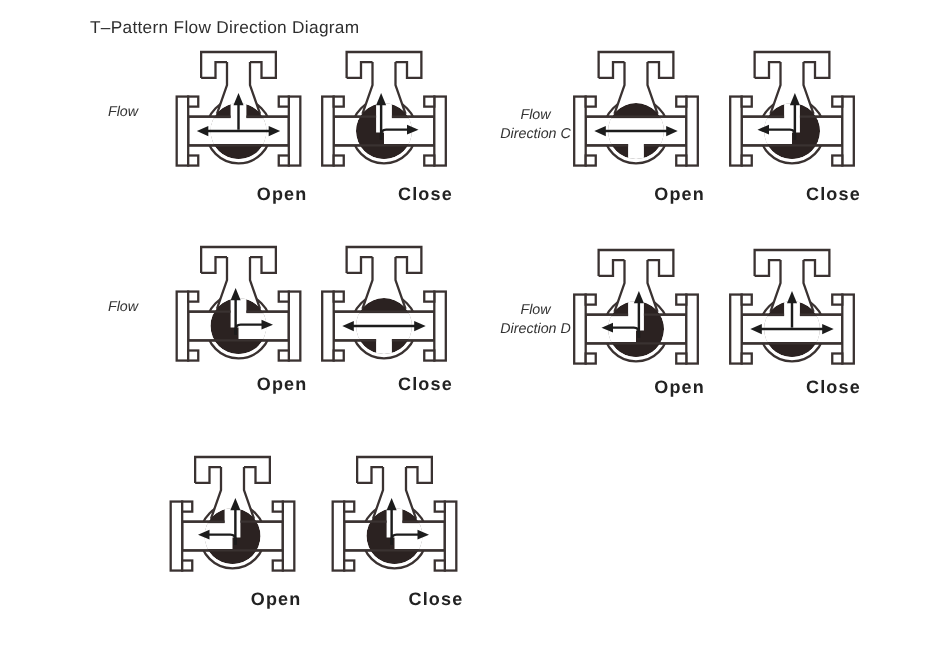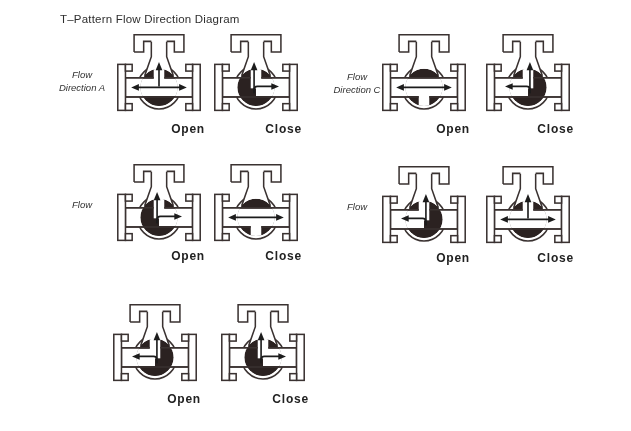--- a/index.html
+++ b/index.html
@@ -11,21 +11,20 @@
   .valve svg{display:block;width:92px;height:86px;}
   .state-label{position:absolute;width:92px;text-align:right;font-size:12px;font-weight:700;letter-spacing:0.8px;color:#222222;white-space:nowrap;}
 </style>
 </head>
 <body>
 
 <div class="stage">
     <div class="section-title" style="left:60px;top:13px">T–Pattern Flow Direction Diagram</div>
     <div class="group-label" style="left:37px;top:68px">
       <div>Flow</div>
-      <div>Direction A</div>
     </div>
     <div class="valve" style="left:113px;top:30px">
       <svg viewBox="0 0 96 84" xmlns="http://www.w3.org/2000/svg">
     <defs>
           <clipPath id="ballclip-a-0">
             <circle cx="48" cy="57" r="19.5"></circle>
           </clipPath>
         </defs>
     <circle cx="48" cy="57" r="22.5" fill="#ffffff" stroke="#3a3231" stroke-width="1.6"></circle>
     <polygon points="40,9 40,25 33,45 63,45 56,25 56,9" fill="#ffffff"></polygon>
@@ -219,20 +218,21 @@
     <path d="M13,47 H83" stroke="#3a3231" stroke-width="1.6" fill="none"></path>
     <path d="M13,67 H42.5 M53.5,67 H83" stroke="#3a3231" stroke-width="1.6" fill="none"></path>
     <line x1="25" y1="57" x2="71" y2="57" stroke="#1c1c1c" stroke-width="1.7"></line>
         <polygon points="19,57 27,53.4 27,60.6" fill="#1c1c1c"></polygon>
         <polygon points="77,57 69,53.4 69,60.6" fill="#1c1c1c"></polygon>
   </svg>
     </div>
     <div class="state-label" style="left:210px;top:249px">Close</div>
     <div class="group-label" style="left:312px;top:200px">
       <div>Flow</div>
+      <div>Direction D</div>
     </div>
     <div class="valve" style="left:378px;top:162px">
       <svg viewBox="0 0 96 84" xmlns="http://www.w3.org/2000/svg">
     <defs>
           <clipPath id="ballclip-d-0">
             <circle cx="48" cy="57" r="19.5"></circle>
           </clipPath>
         </defs>
     <circle cx="48" cy="57" r="22.5" fill="#ffffff" stroke="#3a3231" stroke-width="1.6"></circle>
     <polygon points="40,9 40,25 33,45 63,45 56,25 56,9" fill="#ffffff"></polygon>

